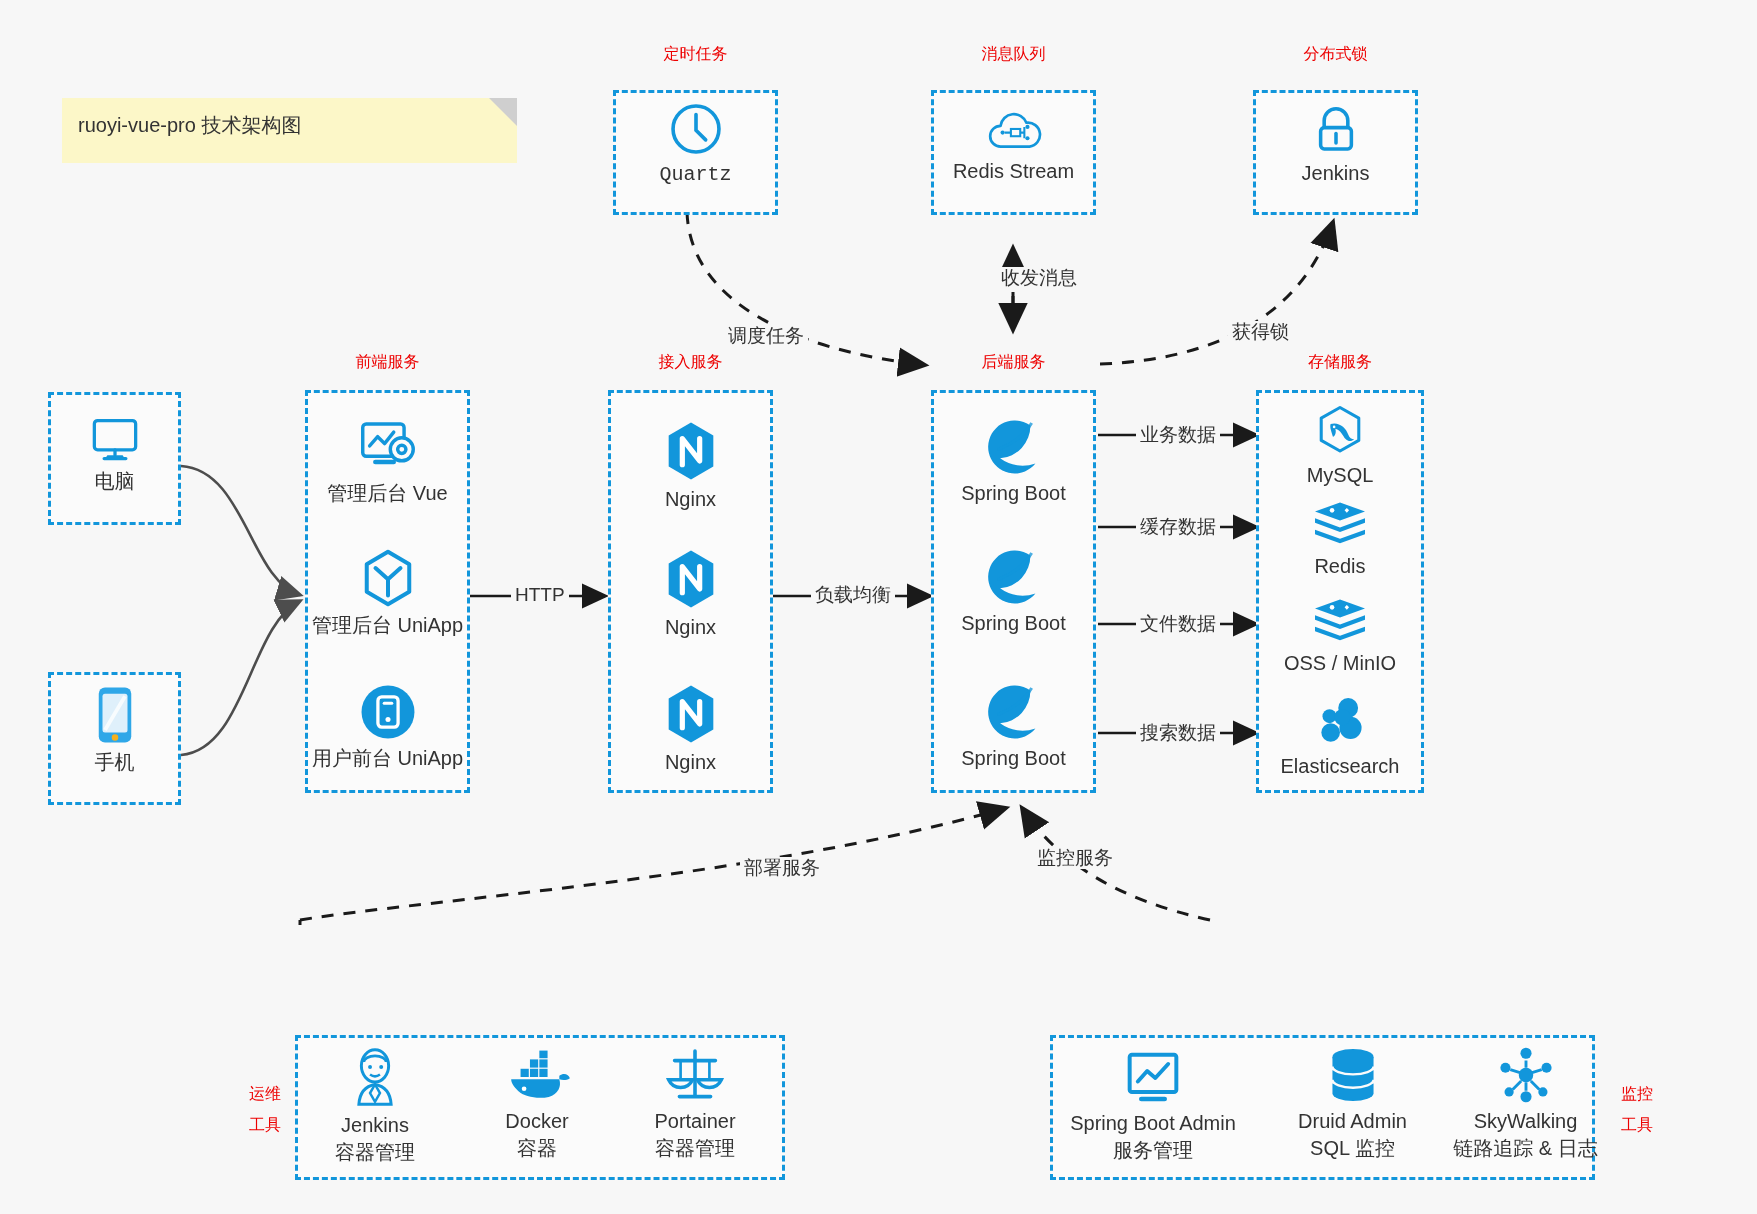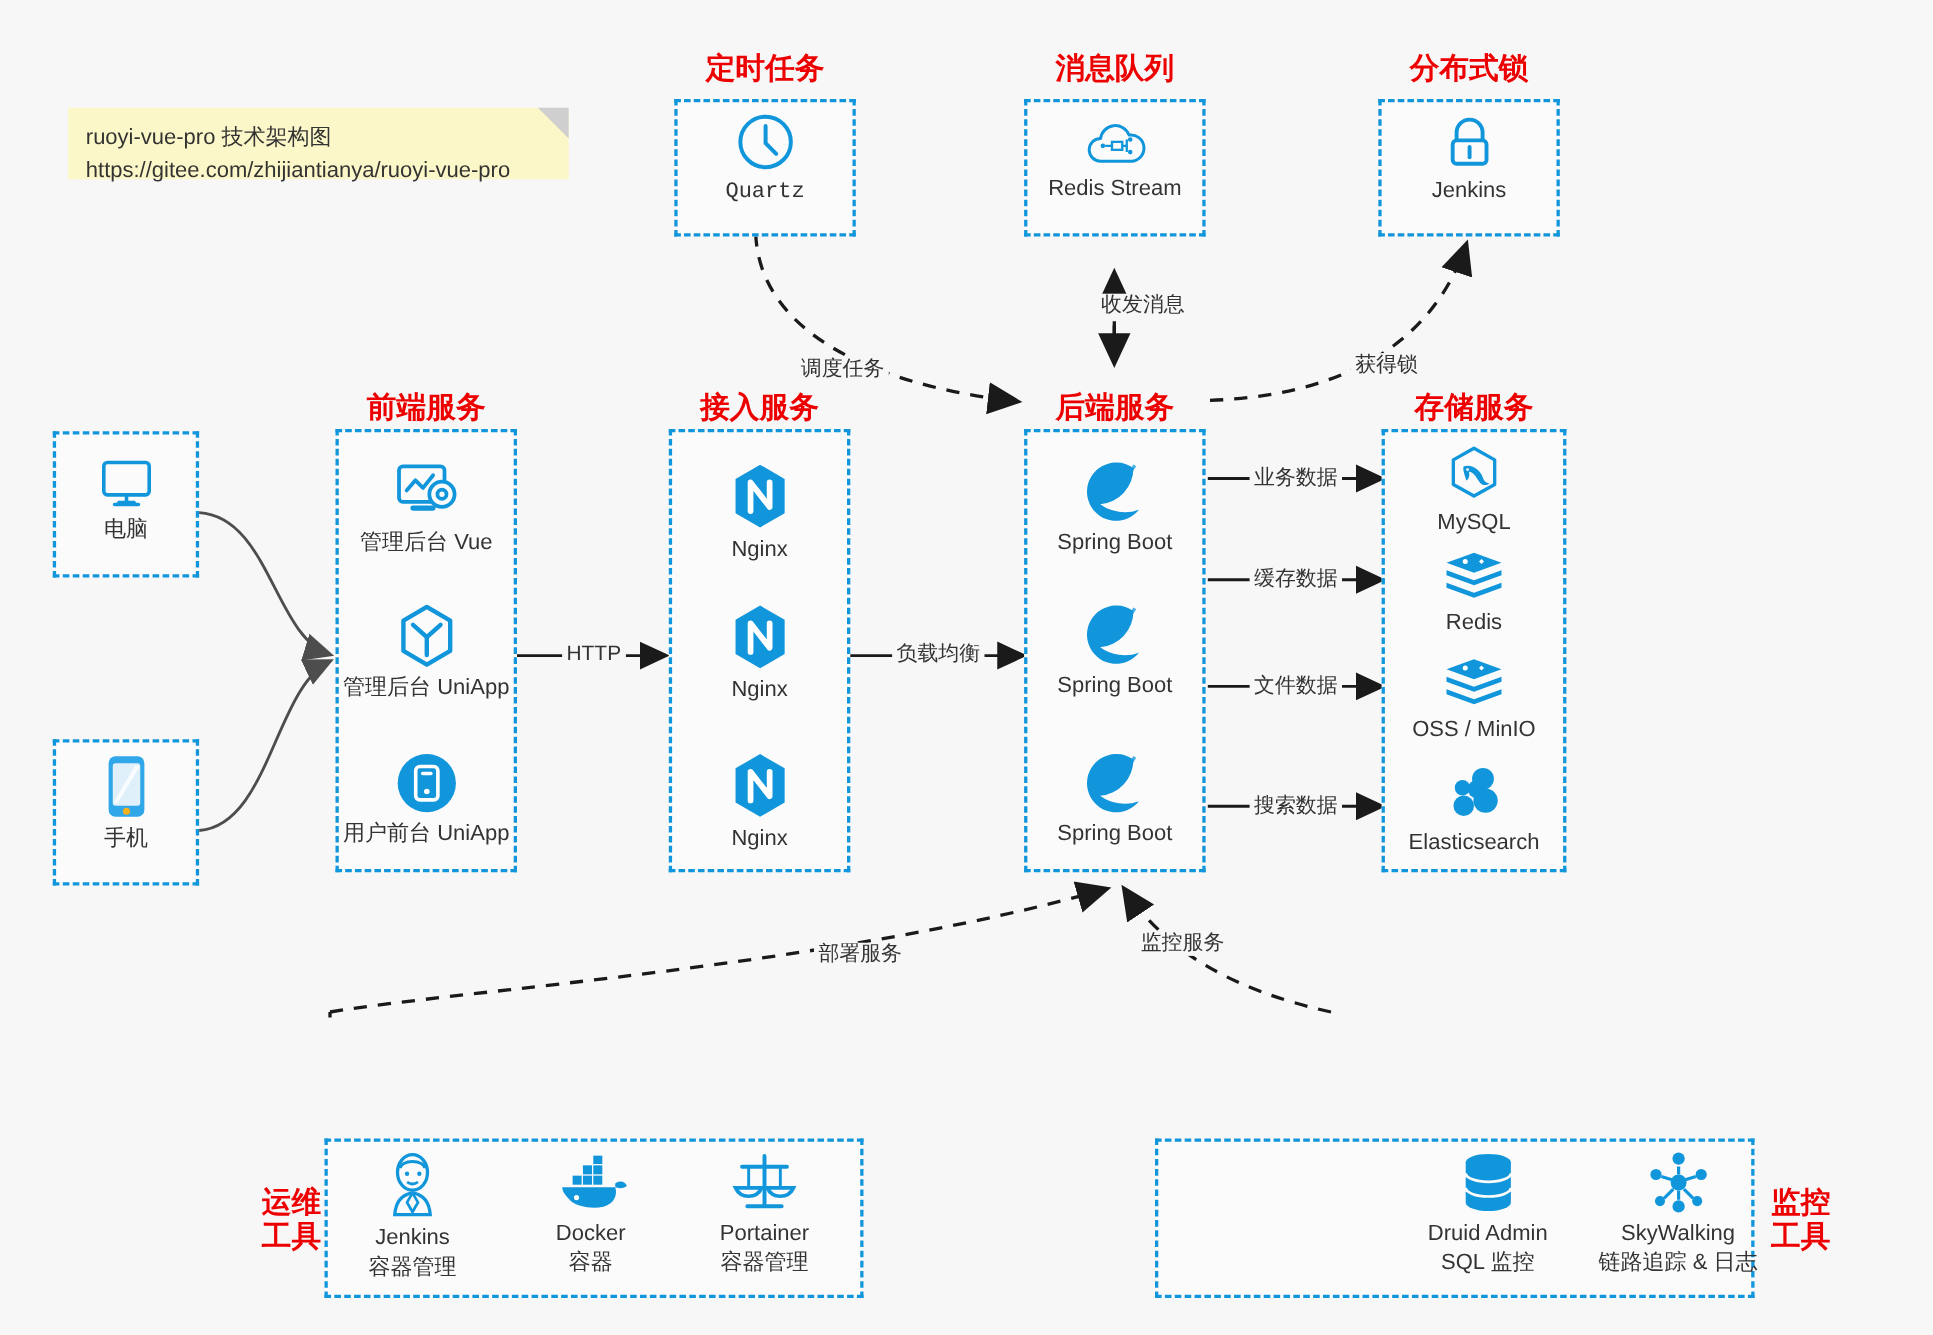--- a/index.html
+++ b/index.html
@@ -27,21 +27,21 @@
 
   
   .box{
     position:absolute;
     border:3px dashed #1296db;
     background:#fbfbfb;
     box-sizing:border-box;
   }
   .grp-title{
     position:absolute;
-    color:#ed0000;font-weight:bold;font-size:27px;
+    color:#ed0000;font-weight:normal;font-size:16px;
     text-align:center;white-space:nowrap;
   }
   .grp-title.side{line-height:31px;}
 
   
   .node{position:absolute;text-align:center;}
   .node .cap{
     font-size:20px;color:#333;line-height:26px;white-space:nowrap;
     margin-top:4px;
   }
@@ -94,21 +94,20 @@
     <path d="M300,920 C420,900 760,878 1006,808" fill="none" stroke="#1a1a1a" stroke-width="3" stroke-dasharray="12 10" marker-end="url(#ahB)"></path>
 
     <path d="M1210,920 C1120,900 1060,865 1022,808" fill="none" stroke="#1a1a1a" stroke-width="3" stroke-dasharray="12 10" marker-end="url(#ahB)"></path>
 
     <path d="M300,920 L300,925" stroke="#1a1a1a" stroke-width="3" fill="none"></path>
   </svg>
 
   <div class="note">
     <span class="fold"></span>
     <div>ruoyi-vue-pro 技术架构图</div>
-    <div>https://gitee.com/zhijiantianya/ruoyi-vue-pro</div>
   </div>
 
   <div class="grp-title" style="left:613px;top:44px;width:165px;">定时任务</div>
   <div class="box" style="left:613px;top:90px;width:165px;height:125px;"></div>
   <div class="node" style="left:613px;top:100px;width:165px;font-family:Liberation Mono, monospace;">
     <svg class="ico" width="58" height="58" viewBox="0 0 48 48">
       <circle cx="24" cy="24" r="19" fill="none" stroke="#1296db" stroke-width="3"></circle>
       <path d="M24 12 L24 25 L32 33" fill="none" stroke="#1296db" stroke-width="3" stroke-linecap="round"></path>
     </svg>
     <div class="cap">Quartz</div>
@@ -335,20 +334,29 @@
     <div class="cap">Portainer</div>
     <div class="cap2">容器管理</div>
   </div>
 
   <div class="box" style="left:1050px;top:1035px;width:545px;height:145px;"></div>
   <div class="grp-title side" style="left:1608px;top:1078px;width:58px;">
     <div>监控</div>
     <div>工具</div>
   </div>
 
+  <div class="node" style="left:1058px;top:1050px;width:190px;">
+    <svg class="ico" width="62" height="56" viewBox="0 0 52 48">
+      <rect x="6" y="4" width="40" height="32" rx="2" fill="none" stroke="#1296db" stroke-width="3.4"></rect>
+      <path d="M13 27 L21 18 L28 24 L39 12" fill="none" stroke="#1296db" stroke-width="3.4" stroke-linecap="round" stroke-linejoin="round"></path>
+      <path d="M16 42 H36" stroke="#1296db" stroke-width="4" stroke-linecap="round"></path>
+    </svg>
+    <div class="cap">Spring Boot Admin</div>
+    <div class="cap2">服务管理</div>
+  </div>
 
   <div class="node" style="left:1438px;top:1046px;width:175px;">
     <svg class="ico" width="58" height="58" viewBox="0 0 48 48">
       <g fill="#1296db">
         <circle cx="24" cy="24" r="6"></circle>
         <circle cx="24" cy="6" r="4.6"></circle>
           <circle cx="24" cy="42" r="4.6"></circle>
         <circle cx="7" cy="18" r="4.2"></circle>
           <circle cx="41" cy="18" r="4.2"></circle>
         <circle cx="10" cy="38" r="3.8"></circle>

